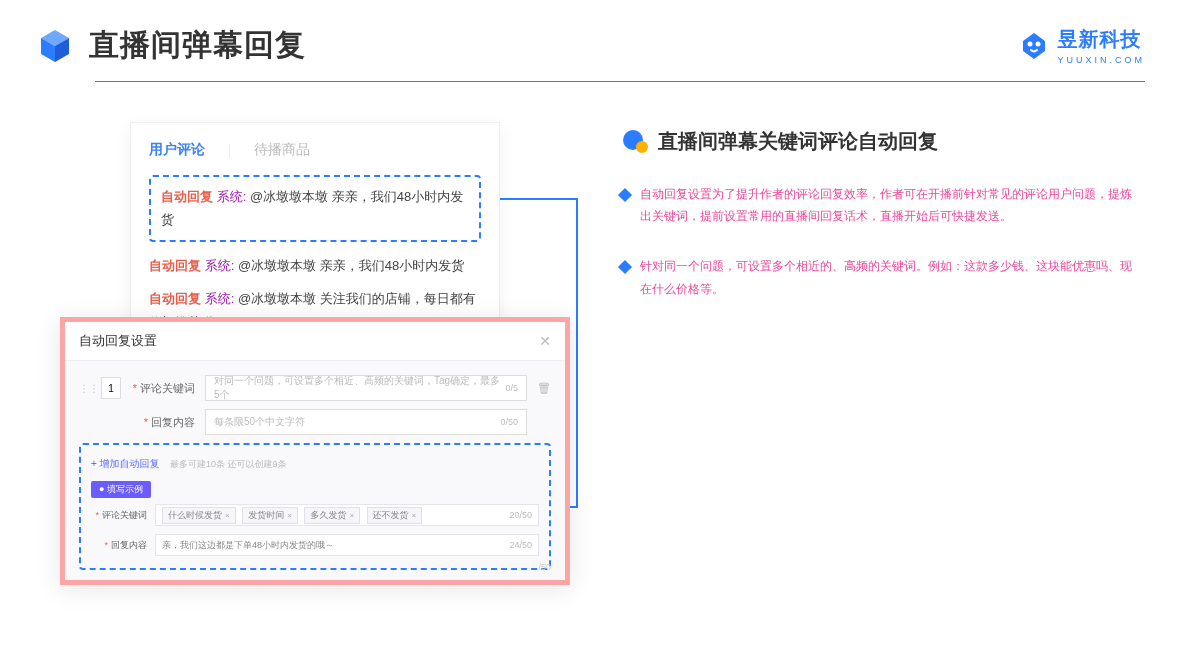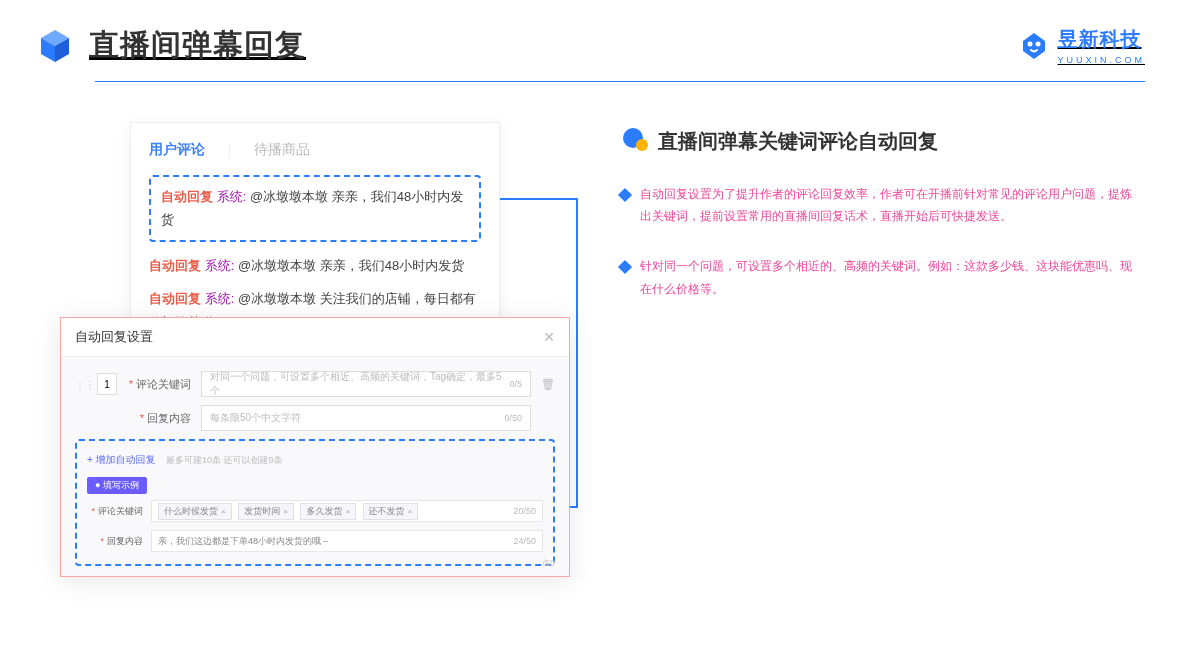--- a/index.html
+++ b/index.html
@@ -9,21 +9,20 @@
   background: #fff;
   font-family: "Microsoft YaHei", "PingFang SC", sans-serif;
   position: relative;
   overflow: hidden;
 }
 .header {
   display: flex;
   align-items: center;
   justify-content: space-between;
   padding: 25px 35px 0 35px;
-  text-decoration: underline;
 }
 .title-group { display: flex; align-items: center; gap: 14px; }
 .cube-icon {
   width: 40px; height: 40px;
   display: flex; align-items: center; justify-content: center;
 }
 .page-title { font-size: 30px; font-weight: 700; color: #333; letter-spacing: 1px; }
 .brand { display: flex; align-items: center; gap: 8px; }
 .brand-name { font-size: 20px; font-weight: 700; color: #2b7cff; letter-spacing: 1px; }
 .brand-sub { font-size: 9px; color: #2b7cff; letter-spacing: 3px; margin-top: 2px; }
@@ -56,21 +55,21 @@
   padding: 8px 10px;
   margin-bottom: 12px;
 }
 
 .settings-card {
   position: absolute;
   top: 195px;
   left: 0;
   width: 510px;
   background: #fff;
-  border: 1px solid #fca5a5;
+  border: 5px solid #fca5a5;
   box-shadow: 0 4px 24px rgba(0,0,0,0.1);
 }
 .settings-header {
   display: flex; justify-content: space-between; align-items: center;
   padding: 10px 14px;
   border-bottom: 1px solid #f0f0f0;
   font-size: 13px; color: #333;
 }
 .close-x { color: #bbb; font-size: 14px; cursor: pointer; }
 
@@ -120,21 +119,21 @@
   width: 2px;
   background: #2b7cff;
 }
 .h-line {
   position: absolute;
   height: 2px;
   background: #2b7cff;
 }
 
 .right-col { flex: 1; padding-top: 6px; }
-.feature-title { display: flex; gap: 10px; margin-bottom: 28px; }
+.feature-title { display: flex; align-items: center; gap: 10px; margin-bottom: 28px; }
 .bubble-icon { position: relative; width: 28px; height: 24px; }
 .feature-heading { font-size: 20px; color: #333; font-weight: 600; }
 .bullet-item { display: flex; gap: 10px; margin-bottom: 28px; padding-right: 10px; }
 .diamond { width: 10px; height: 10px; background: #2b7cff; transform: rotate(45deg); margin-top: 7px; flex-shrink: 0; }
 .bullet-text { font-size: 12px; color: #ec4899; line-height: 1.85; }
 </style>
 </head>
 <body>
 
 <div class="header">

